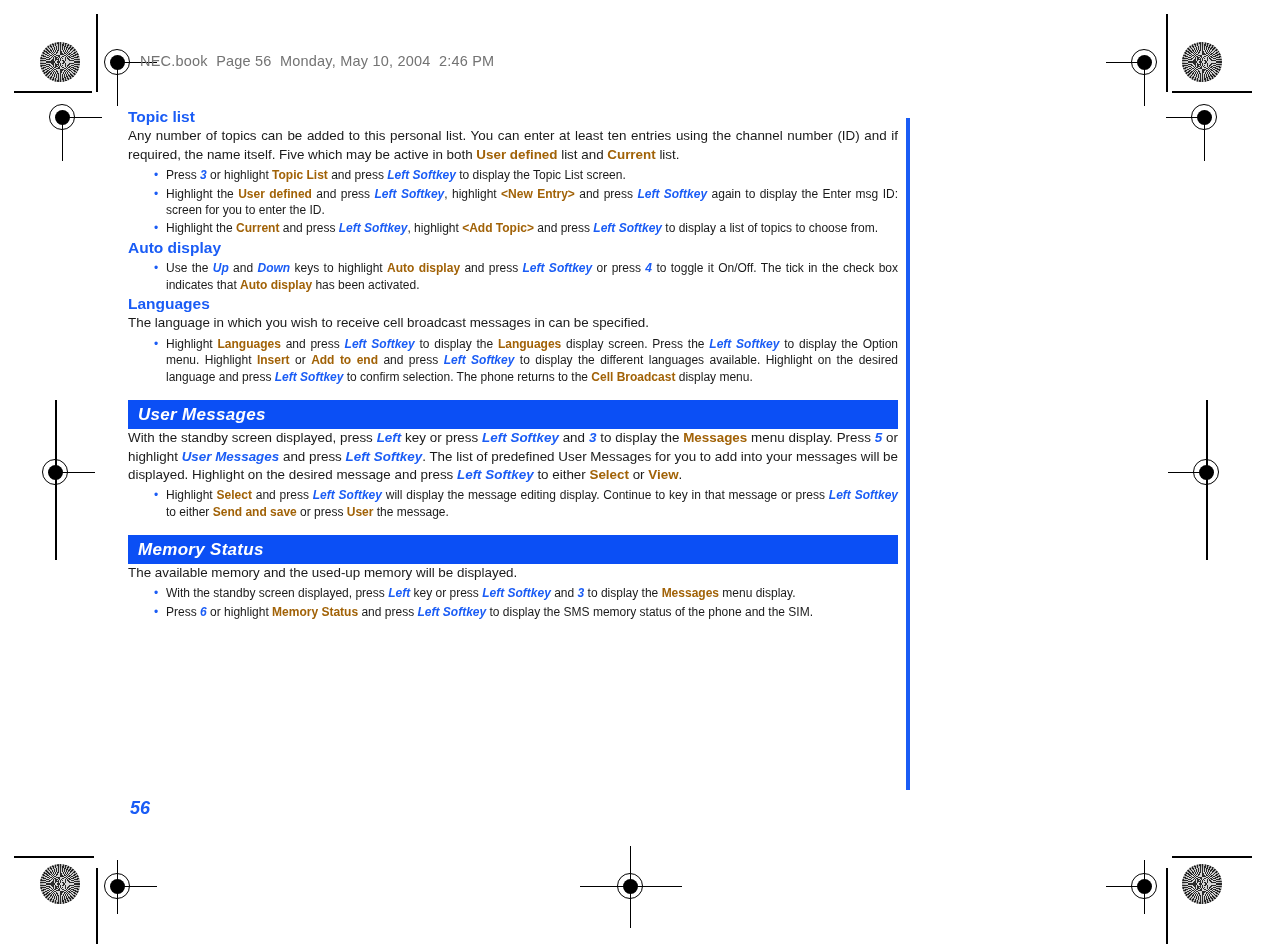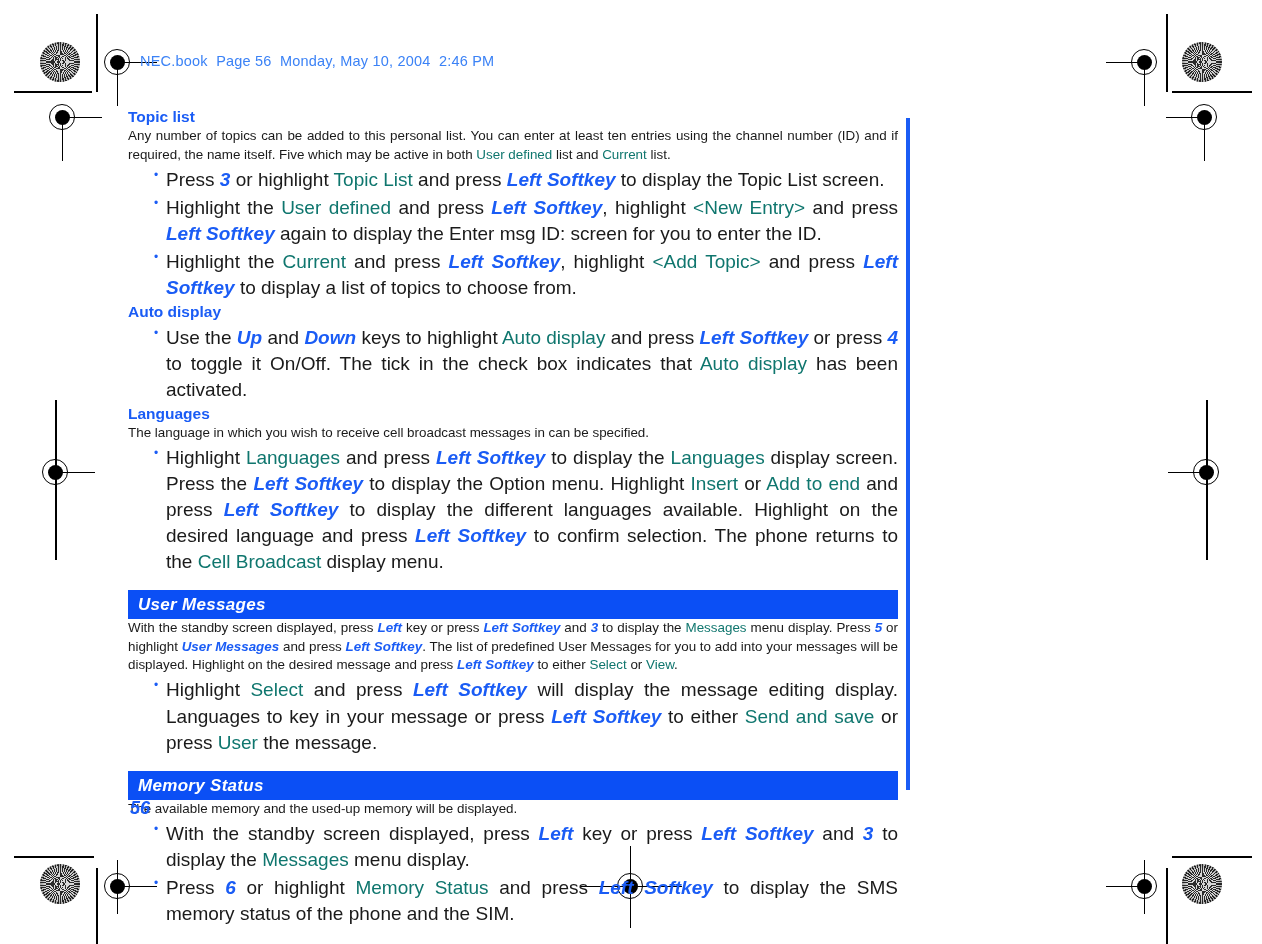--- a/index.html
+++ b/index.html
@@ -55,21 +55,21 @@
     position: absolute;
     background: #000;
   }
 
   
   .page-header {
     position: absolute;
     left: 140px;
     top: 53px;
     font-size: 14.5px;
-    color: #3b82f6;
+    color: #737373;
     letter-spacing: .2px;
     white-space: pre;
   }
 
   .content {
     position: absolute;
     left: 128px;
     top: 107px;
     width: 770px;
   }
@@ -103,21 +103,21 @@
 
   ul.bullets {
     margin: 2px 0 0 0;
     padding: 0;
     list-style: none;
   }
   ul.bullets li {
     position: relative;
     margin: 0 0 0 26px;
     padding: 1px 0 1px 12px;
-    font-size: 19px;
+    font-size: 12px;
     line-height: 1.37;
     color: #1a1a1a;
     text-align: justify;
   }
   ul.bullets li::before {
     content: "\2022";
     position: absolute;
     left: 0;
     top: 1px;
     color: #1a5cf5;
@@ -147,21 +147,21 @@
     top: 798px;
     font-size: 18px;
     font-weight: bold;
     font-style: italic;
     color: #1a5cf5;
   }
 
   
   .k  { color: #1a5cf5; font-weight: bold; font-style: italic; }  
   .n  { color: #1a5cf5; font-weight: bold; font-style: italic; }  
-  .g  { color: #0f766e; font-weight: normal; }                      
+  .g  { color: #a16207; font-weight: bold; }                      
   .b  { color: #1a5cf5; font-weight: bold; font-style: italic; }  
 </style>
 </head>
 <body>
 
 <div>
 
   <div class="star-target" style="left:40px; top:42px;"></div>
   <div class="trim-line" style="left:96px; top:14px; width:1.5px; height:78px;"></div>
   <div class="reg-cross h-right v-down" style="left:91px; top:36px;">
@@ -264,21 +264,21 @@
   <ul class="bullets">
     <li><span>Highlight </span><span class="g">Languages</span><span> and press </span><span class="k">Left Softkey</span><span> to display the </span><span class="g">Languages</span><span> display screen. Press the </span><span class="k">Left Softkey</span><span> to display the Option menu. Highlight </span><span class="g">Insert</span><span> or </span><span class="g">Add to end</span><span> and press </span><span class="k">Left Softkey</span><span> to display the different languages available. Highlight on the desired language and press </span><span class="k">Left Softkey</span><span> to confirm selection. The phone returns to the </span><span class="g">Cell Broadcast</span><span> display menu.</span></li>
   </ul>
 
   <div class="band">
     <span class="band-label">User Messages</span>
   </div>
   <p class="body after-band"><span>With the standby screen displayed, press </span><span class="k">Left</span><span> key or press </span><span class="k">Left Softkey</span><span> and </span><span class="n">3</span><span> to display the </span><span class="g">Messages</span><span> menu display. Press </span><span class="n">5</span><span> or highlight </span><span class="b">User Messages</span><span> and press </span><span class="k">Left Softkey</span><span>. The list of predefined User Messages for you to add into your messages will be displayed. Highlight on the desired message and press </span><span class="k">Left Softkey</span><span> to either </span><span class="g">Select</span><span> or </span><span class="g">View</span><span>.</span></p>
 
   <ul class="bullets">
-    <li><span>Highlight </span><span class="g">Select</span><span> and press </span><span class="k">Left Softkey</span><span> will display the message editing display. Languages to key in your message or press </span><span class="k">Left Softkey</span><span> to either </span><span class="g">Send and save</span><span> or press </span><span class="g">User</span><span> the message.</span></li>
+    <li><span>Highlight </span><span class="g">Select</span><span> and press </span><span class="k">Left Softkey</span><span> will display the message editing display. Continue to key in that message or press </span><span class="k">Left Softkey</span><span> to either </span><span class="g">Send and save</span><span> or press </span><span class="g">User</span><span> the message.</span></li>
   </ul>
 
   <div class="band">
     <span class="band-label">Memory Status</span>
   </div>
   <p class="body plain after-band">The available memory and the used-up memory will be displayed.</p>
   <ul class="bullets">
     <li><span>With the standby screen displayed, press </span><span class="k">Left</span><span> key or press </span><span class="k">Left Softkey</span><span> and </span><span class="n">3</span><span> to display the </span><span class="g">Messages</span><span> menu display.</span></li>
 
     <li><span>Press </span><span class="n">6</span><span> or highlight </span><span class="g">Memory Status</span><span> and press </span><span class="k">Left Softkey</span><span> to display the SMS memory status of the phone and the SIM.</span></li>

